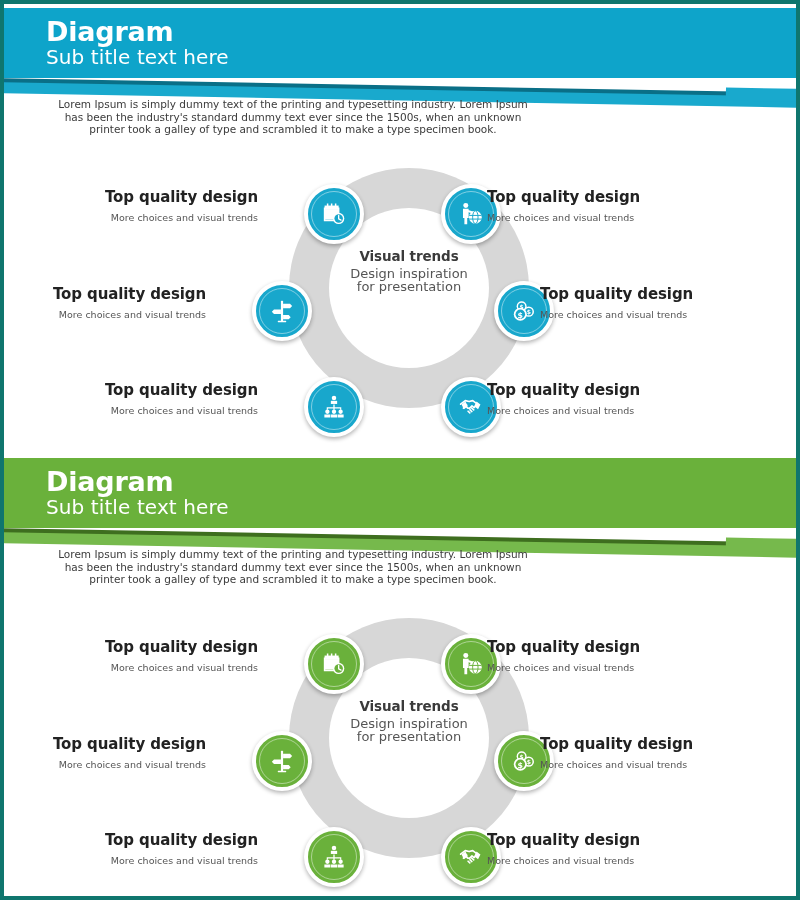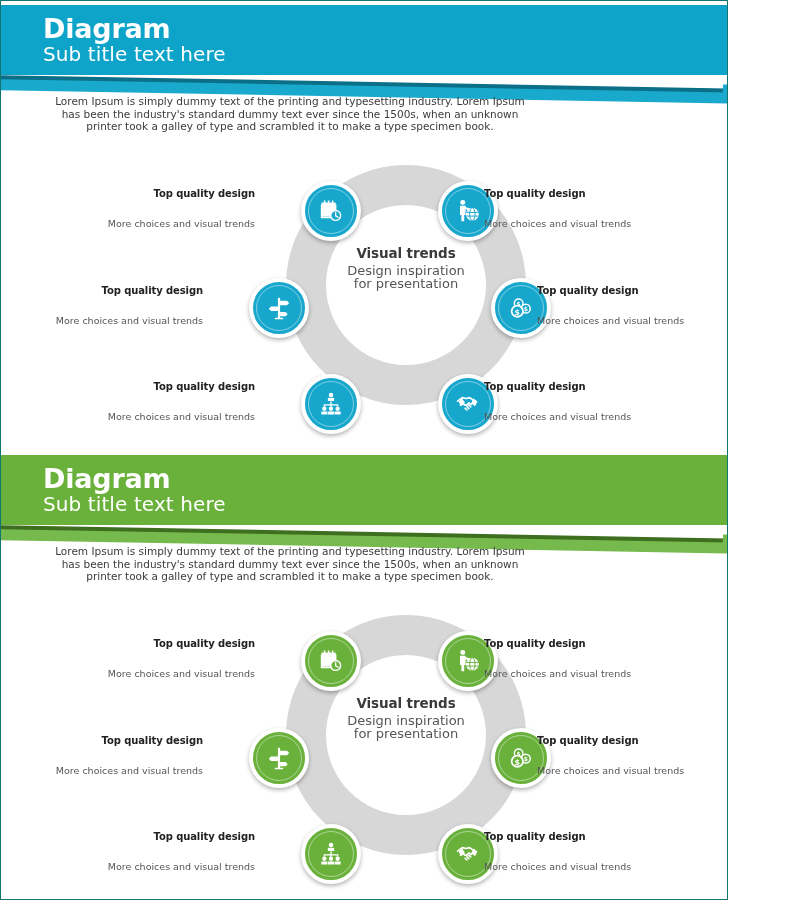--- a/index.html
+++ b/index.html
@@ -8,24 +8,24 @@
     background: #ffffff;
   }
   body {
     width: 800px;
     height: 900px;
     font-family: "DejaVu Sans", sans-serif;
     overflow: hidden;
   }
   .page {
     position: relative;
-    width: 728px;
+    width: 800px;
     height: 900px;
     background: #ffffff;
-    border: 1px solid #0f766e;
+    border: 4px solid #0f766e;
     box-sizing: border-box;
     overflow: hidden;
   }
 
   
   .section {
     position: absolute;
     left: 0;
     width: 800px;
     height: 450px;
@@ -207,31 +207,31 @@
   .blue .bubble { background: #18a7cc; }
   .green .bubble { background: #6ab13b; }
   .bubble svg { display:block; position: relative; z-index: 2; }
 
   .label {
     position: absolute;
     width: 190px;
     top: 6px;
   }
   .label-title {
-    font-size: 10px;
+    font-size: 15px;
     font-weight: bold;
     color: #222222;
     line-height: 14px;
     letter-spacing: -0.1px;
   }
   .label-sub {
     font-size: 9.5px;
     color: #555555;
     line-height: 12px;
-    margin-top: 17px;
+    margin-top: 8px;
   }
   .label-left { text-align: right; right: 46px; }
   .label-right { text-align: left; left: 46px; }
 </style>
 </head>
 <body>
 
 <div class="page">
 
   <div class="section section-blue blue">

